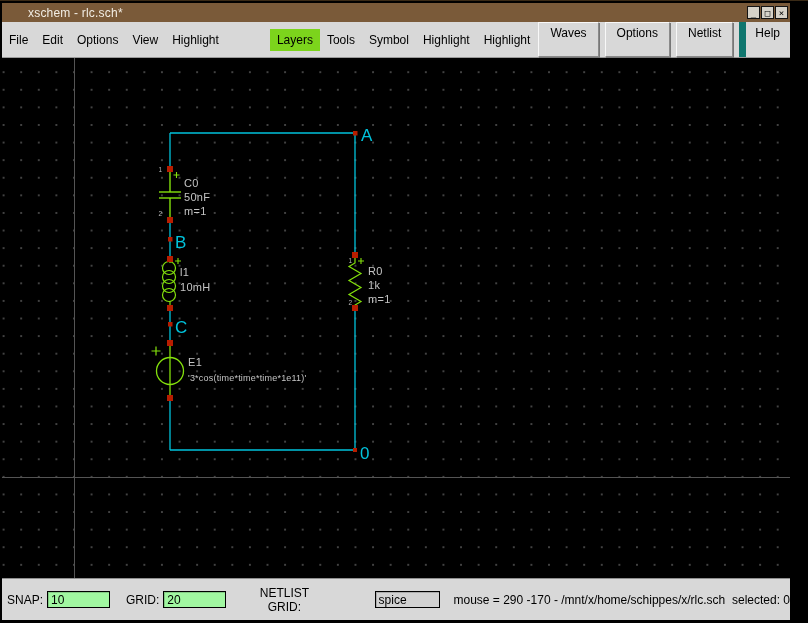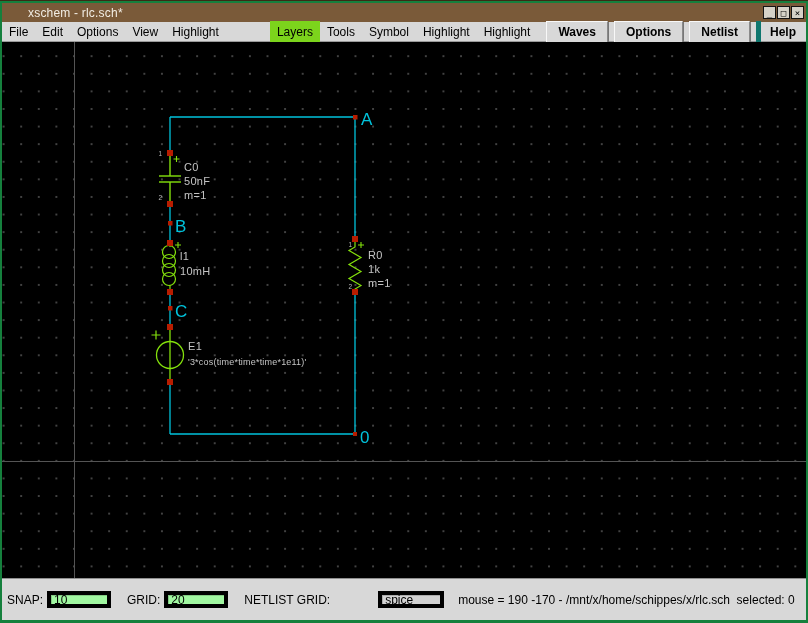--- a/index.html
+++ b/index.html
@@ -1,68 +1,68 @@
 <!DOCTYPE html>
 <html><head>
 <meta charset="utf-8">
 <style>
   * { margin:0; padding:0; box-sizing:border-box; }
   body { width:808px; height:623px; font-family:"Liberation Sans", sans-serif; }
   .window {
-    width:808px; height:623px; background:#15803d;
-    padding:2px 2px 3px 2px; display:flex; flex-direction:column;
+    width:808px; height:623px; background:#000000;
+    padding:2px 18px 3px 2px; display:flex; flex-direction:column;
     border-top:1px solid #3a2a16;
   }
   .titlebar {
     height:19px; background:#7a5a39; display:flex; align-items:center;
     color:#f2ede4; font-size:12px; flex:0 0 auto;
   }
   .title-text { margin-left:26px; letter-spacing:0.2px; }
   .tb-buttons { margin-left:auto; display:flex; margin-right:2px; }
   .tb-btn {
     width:13px; height:13px; background:#d6d2c8; border:1px solid #141414;
     margin-left:1px; color:#000; font-size:9px; line-height:10px;
     display:flex; align-items:center; justify-content:center; cursor:default;
     font-family:"DejaVu Sans Mono", monospace;
   }
   .menubar {
-    height:20px; background:#d8d8d8; display:flex; align-items:center;
+    height:36px; background:#d8d8d8; display:flex; align-items:center;
     font-size:12px; color:#000; flex:0 0 auto; border-bottom:1px solid #9a9a9a;
   }
   .menu-item { padding:4px 7px; cursor:default; }
   .menu-item.hl { background:#7cd41c;margin-left:44px; }
-  .menu-right { margin-left:auto; display:flex; align-items:center; height:100%;font-weight:bold; }
+  .menu-right { margin-left:auto; display:flex; height:100%; }
   .menu-btn {
     background:#d8d8d8; border:1px solid #8a8a8a;
     border-top-color:#f8f8f8; border-left-color:#f8f8f8;
     box-shadow:1px 1px 0 #777; padding:3px 11px; margin-right:6px; font-size:12px;
     cursor:default;
   }
-  .menu-help { padding:4px 9px 4px 9px; border-left:5px solid #0f766e; margin-right:1px; }
+  .menu-help { padding:4px 9px 4px 9px; border-left:7px solid #0f766e; margin-right:1px; }
   .canvas {
     position:relative; flex:1 1 auto; background:#000; overflow:hidden;
     background-image: radial-gradient(circle, #424242 0, #424242 0.7px, transparent 0.8px);
     background-size: 17.6px 17.6px; background-position: 10.4px 5.4px;
   }
   .axis-v { position:absolute; left:72px; top:0; width:1px; height:100%; background:#545454; }
   .axis-h { position:absolute; left:0; top:419px; width:100%; height:1px; background:#545454; }
   svg.schem { position:absolute; left:0; top:0; }
   svg.schem text { font-family:"Liberation Sans", sans-serif; }
   .netlabel { fill:#00c3dc; font-size:17px; }
   .ctext { fill:#c4c4c4; font-size:11px; letter-spacing:0.3px; }
   .ctext-sm { fill:#c4c4c4; font-size:9px; letter-spacing:0.2px; }
   .pinnum { fill:#b9b9b9; font-size:6.5px; }
   .statusbar {
     height:42px; background:#d8d8d8; display:flex; align-items:center;
     font-size:12px; color:#000; flex:0 0 auto; border-top:1px solid #8f8f8f;
   }
   .sb-label { margin-left:5px; }
   .sb-entry {
     height:17px; width:64px; font-size:12px; padding-left:3px;
-    border:4px solid #000000; box-shadow:inset 1px 1px 0 rgba(0,0,0,0.18);
+    border:1px solid #000000; box-shadow:inset 1px 1px 0 rgba(0,0,0,0.18);
     display:flex; align-items:center; margin-left:4px;
   }
   .sb-green { background:#a1f7a1; }
   .sb-gray { background:#d2d2d2; width:66px;margin-left:48px; }
   .sb-gap { margin-left:16px;text-align:center; }
   .sb-status { margin-left:14px; white-space:pre; }
 </style>
 </head>
 <body>
 
@@ -186,16 +186,16 @@
     </svg>
   </div>
 
   <div class="statusbar">
     <span class="sb-label">SNAP:</span>
     <span class="sb-entry sb-green">10</span>
     <span class="sb-label sb-gap">GRID:</span>
     <span class="sb-entry sb-green">20</span>
     <span class="sb-label sb-gap">NETLIST GRID:</span>
     <span class="sb-entry sb-gray">spice</span>
-    <span class="sb-status">mouse = 190 -170 - /mnt/x/home/schippes/x/rlc.sch  selected: 0</span>
+    <span class="sb-status">mouse = 290 -170 - /mnt/x/home/schippes/x/rlc.sch  selected: 0</span>
   </div>
 
 </div>
 
 </body></html>

